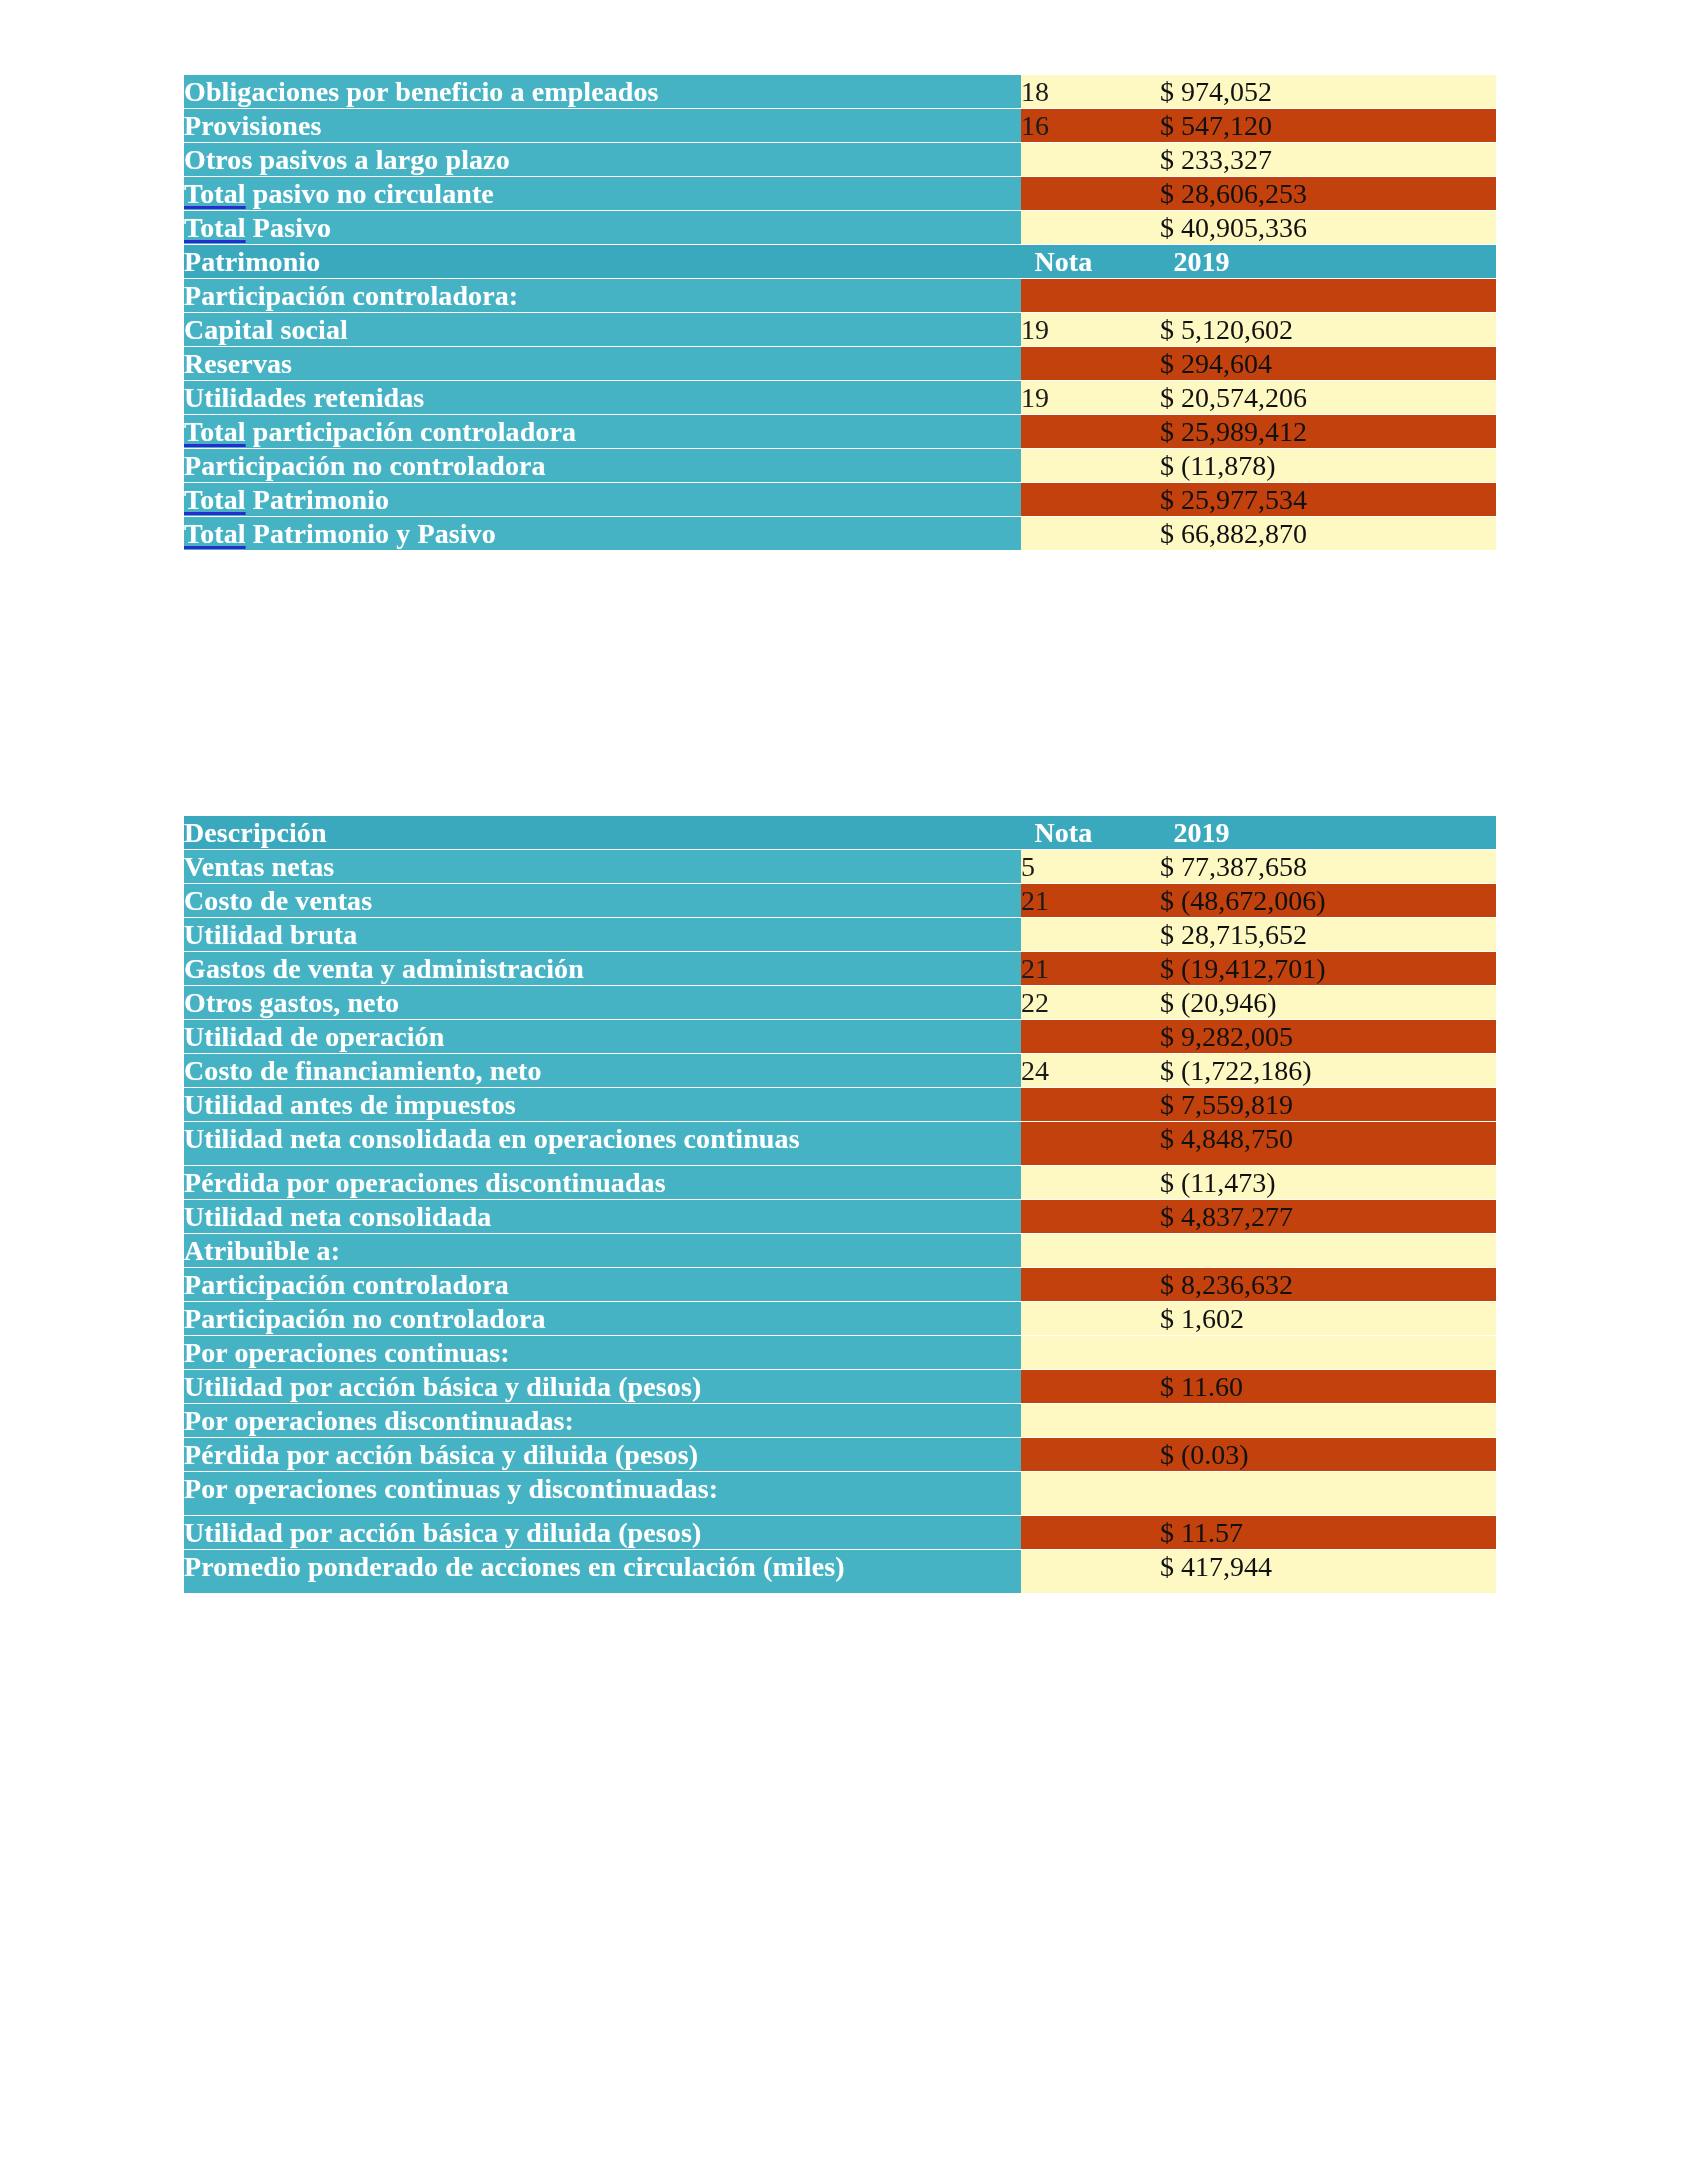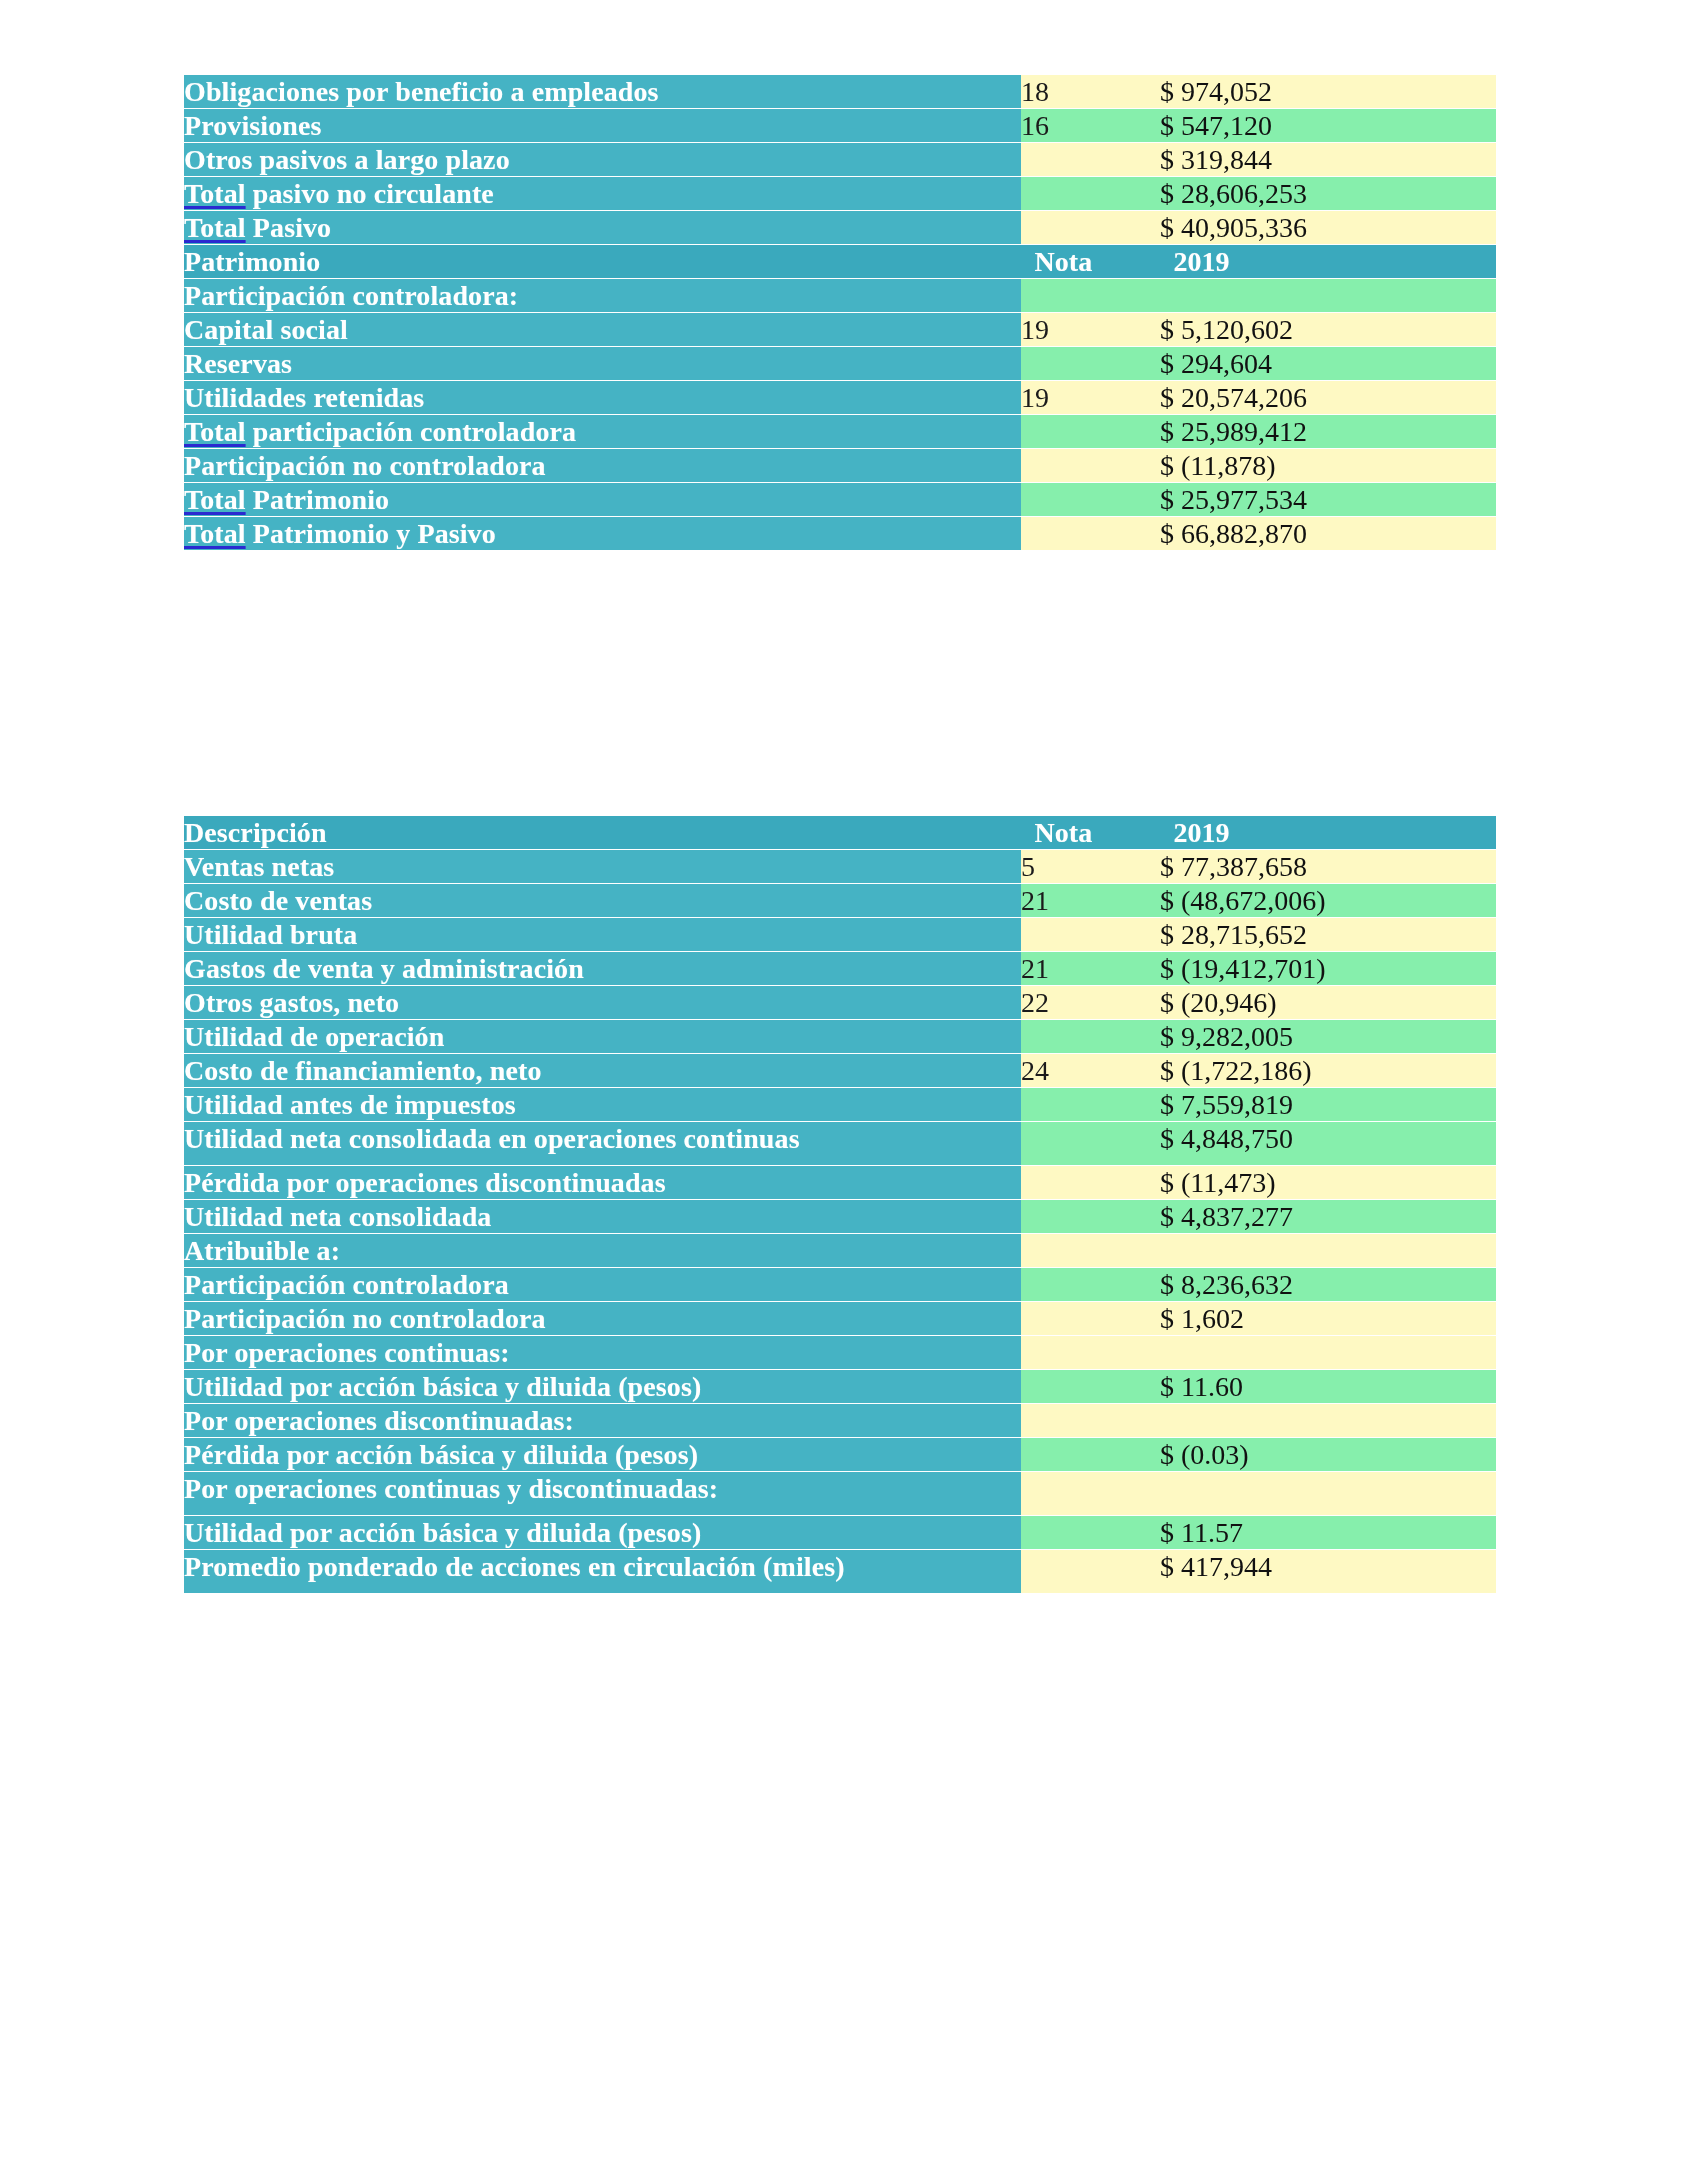--- a/index.html
+++ b/index.html
@@ -77,21 +77,21 @@
     color: #111111;
     font-size: 28px;
     line-height: 1.18;
     padding: 4.9px 5.8px 5.8px 15.5px;
     white-space: nowrap;
     font-weight: normal;
   }
 
   
   tr.alt-a .c-nota, tr.alt-a .c-val { background: #fef9c3; }
-  tr.alt-b .c-nota, tr.alt-b .c-val { background: #86efac; }
+  tr.alt-b .c-nota, tr.alt-b .c-val { background: #c2410c; }
 
   
   .c-nota.empty, .c-val.empty { color: transparent; }
 
   
   tr.hdr .c-desc,
   tr.hdr .c-nota,
   tr.hdr .c-val {
     background: #3aa9bd;
     color: #ffffff;
@@ -121,21 +121,21 @@
           <td class="c-val">$ 974,052</td>
         </tr>
         <tr class="alt-b">
           <td class="c-desc">Provisiones</td>
           <td class="c-nota">16</td>
           <td class="c-val">$ 547,120</td>
         </tr>
         <tr class="alt-a">
           <td class="c-desc">Otros pasivos a largo plazo</td>
           <td class="c-nota empty"></td>
-          <td class="c-val">$ 319,844</td>
+          <td class="c-val">$ 233,327</td>
         </tr>
         <tr class="alt-b">
           <td class="c-desc"><span class="u">Total</span> <span>pasivo no circulante</span></td>
           <td class="c-nota empty"></td>
           <td class="c-val">$ 28,606,253</td>
         </tr>
         <tr class="alt-a">
           <td class="c-desc"><span class="u">Total</span> <span>Pasivo</span></td>
           <td class="c-nota empty"></td>
           <td class="c-val">$ 40,905,336</td>

